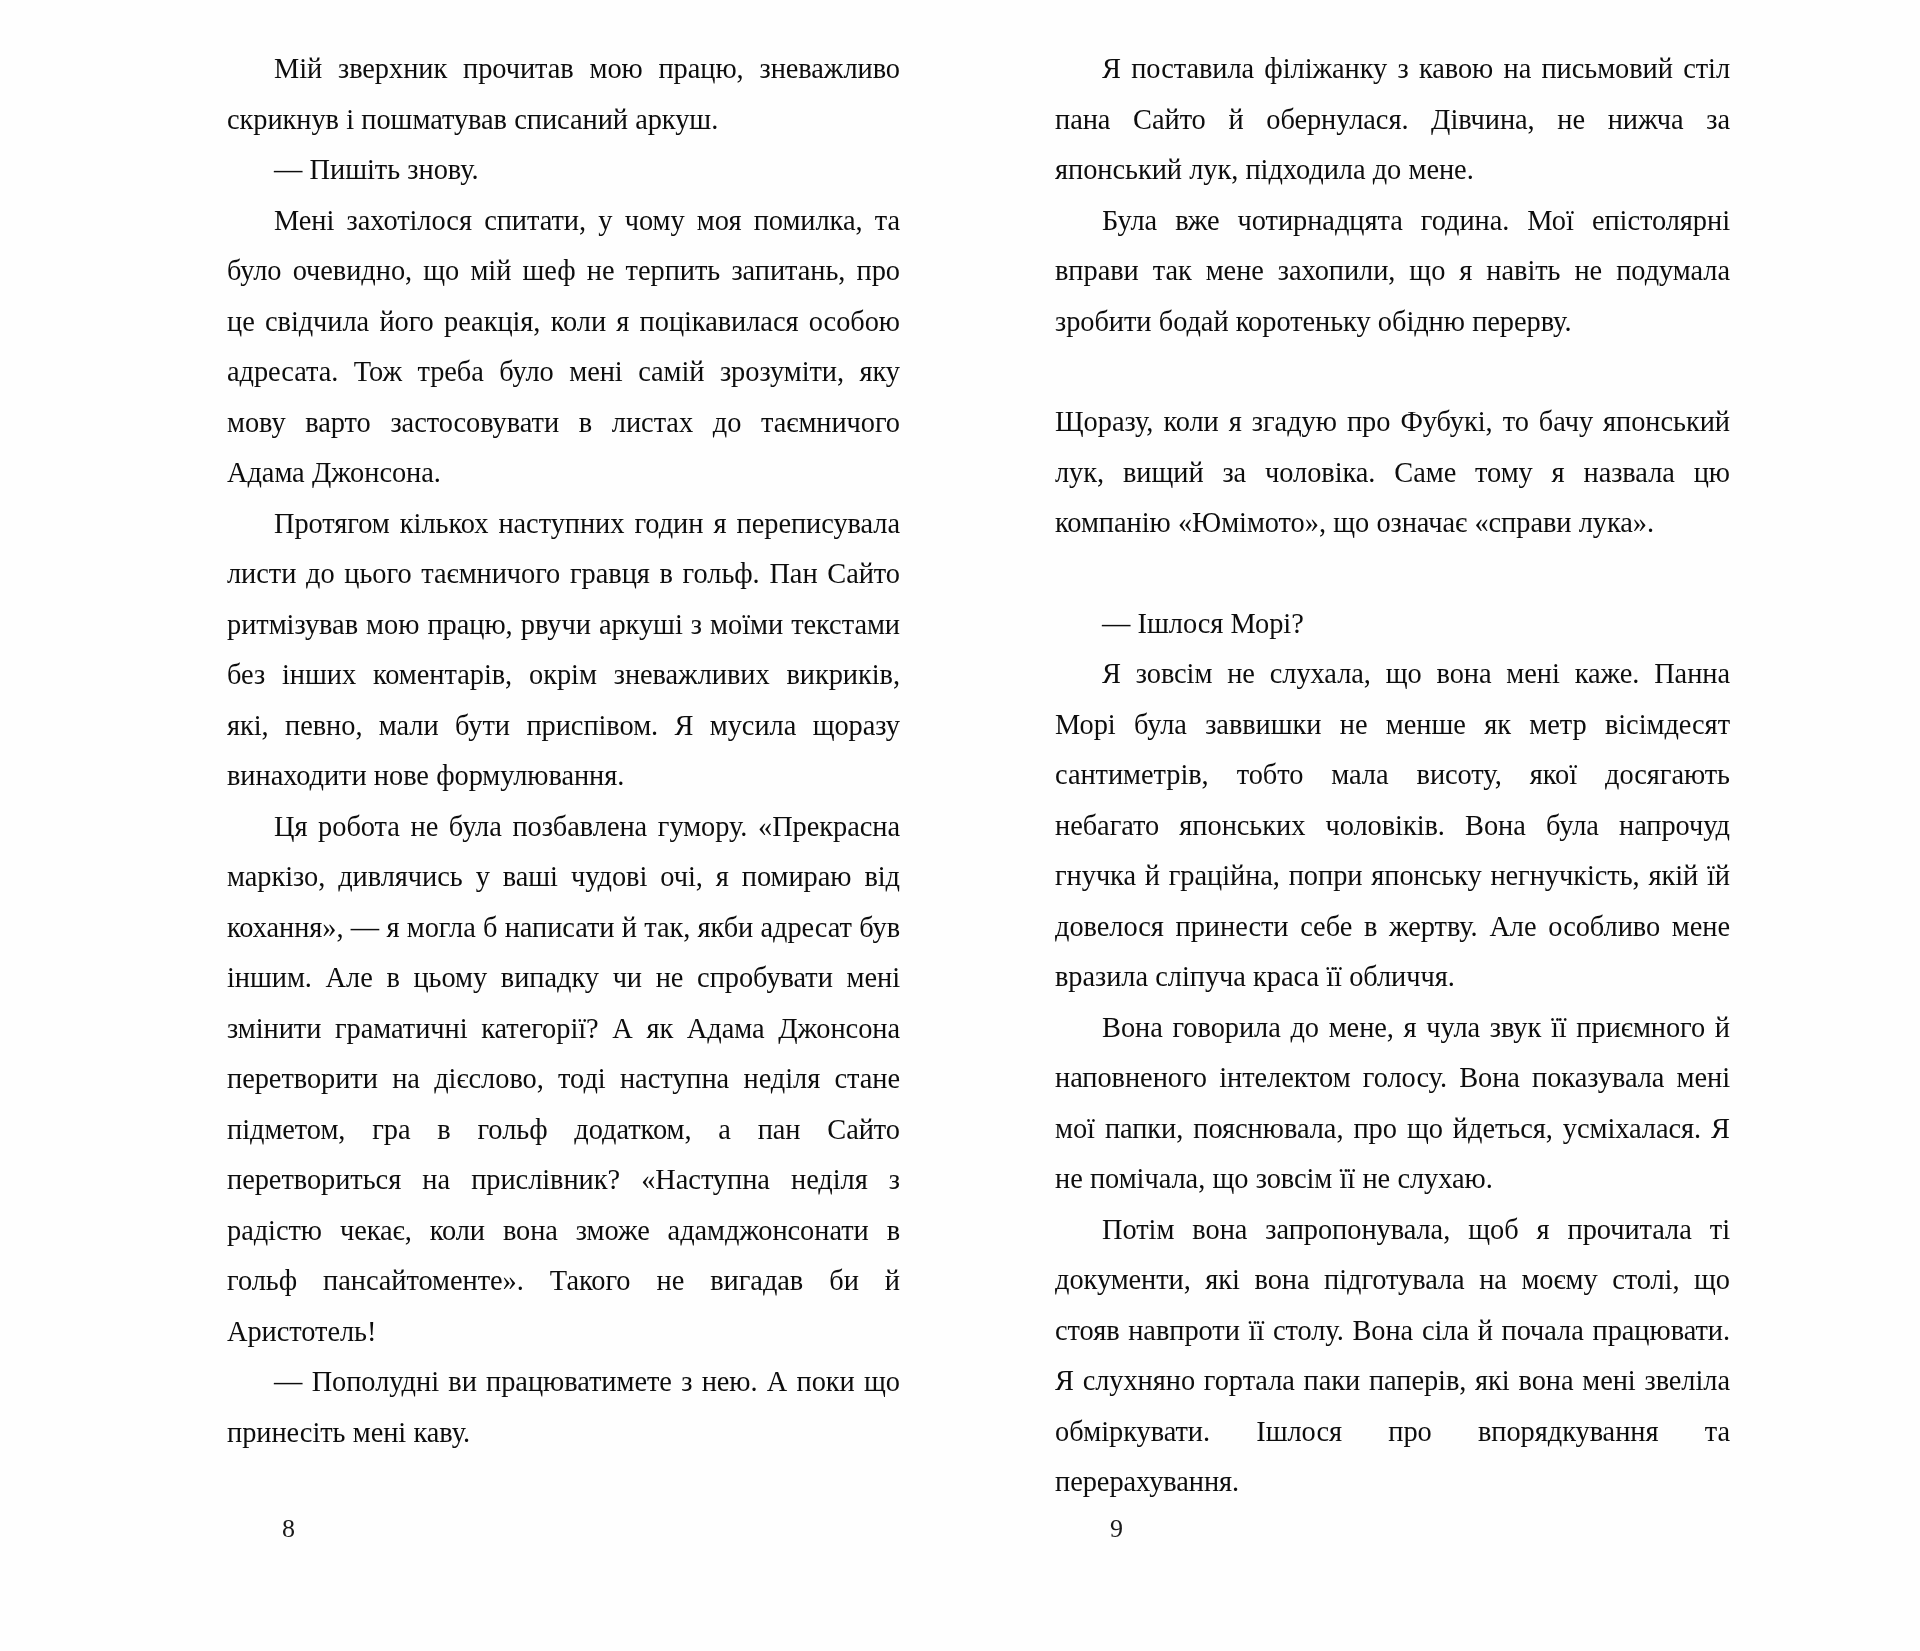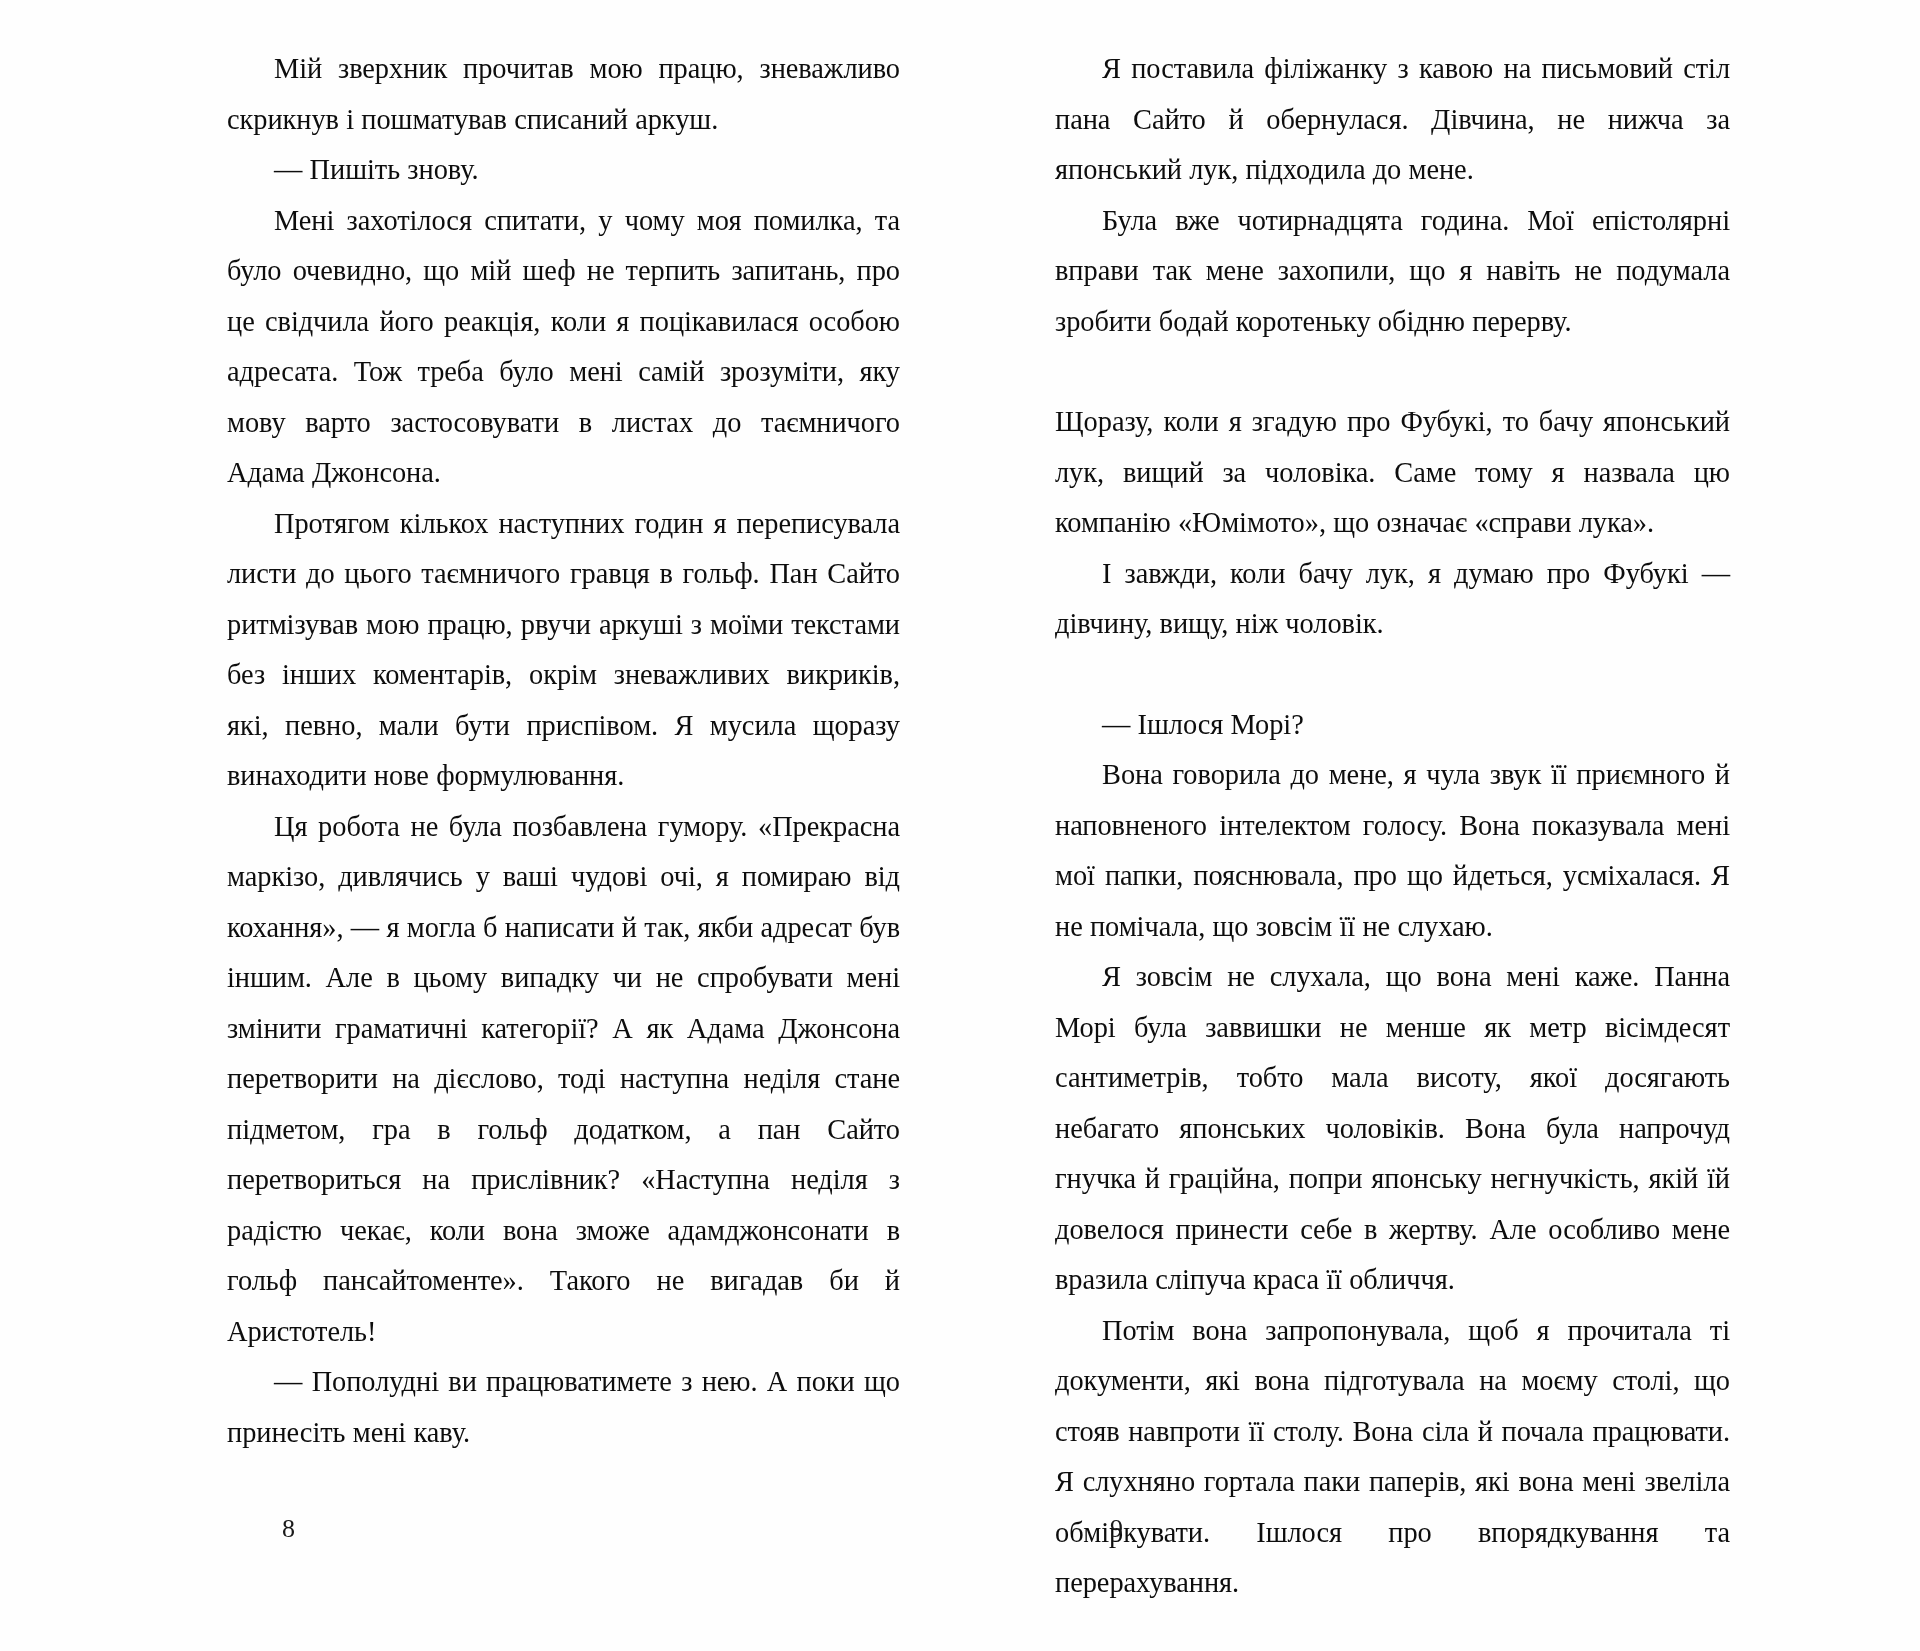--- a/index.html
+++ b/index.html
@@ -81,22 +81,21 @@
       <p class="para dash">— Пополудні ви працюватимете з нею. А поки що принесіть мені каву.</p>
     </div>
     <div class="pagenum pagenum-left">8</div>
   </div>
 
   <div class="page page-right">
     <div class="textblock">
       <p class="para">Я поставила філіжанку з кавою на письмовий стіл пана Сайто й обернулася. Дівчина, не нижча за японський лук, підходила до мене.</p>
       <p class="para">Була вже чотирнадцята година. Мої епістолярні вправи так мене захопили, що я навіть не подумала зробити бодай коротеньку обідню перерву.</p>
       <p class="para noindent gap-before">Щоразу, коли я згадую про Фубукі, то бачу японський лук, вищий за чоловіка. Саме тому я назвала цю компанію «Юмімото», що означає «справи лука».</p>
-      <p class="para">І завжди, коли бачу лук, я думаю про Фубукі — дівчину, вищу, ніж чоловік.</p>
       <p class="para dash gap-before">— Ішлося Морі?</p>
+      <p class="para">Я зовсім не слухала, що вона мені каже. Панна Морі була заввишки не менше як метр вісімдесят сантиметрів, тобто мала висоту, якої досягають небагато японських чоловіків. Вона була напрочуд гнучка й граційна, попри японську негнучкість, якій їй довелося принести себе в жертву. Але особливо мене вразила сліпуча краса її обличчя.</p>
       <p class="para">Вона говорила до мене, я чула звук її приємного й наповненого інтелектом голосу. Вона показувала мені мої папки, пояснювала, про що йдеться, усміхалася. Я не помічала, що зовсім її не слухаю.</p>
-      <p class="para">Я зовсім не слухала, що вона мені каже. Панна Морі була заввишки не менше як метр вісімдесят сантиметрів, тобто мала висоту, якої досягають небагато японських чоловіків. Вона була напрочуд гнучка й граційна, попри японську негнучкість, якій їй довелося принести себе в жертву. Але особливо мене вразила сліпуча краса її обличчя.</p>
       <p class="para">Потім вона запропонувала, щоб я прочитала ті документи, які вона підготувала на моєму столі, що стояв навпроти її столу. Вона сіла й почала працювати. Я слухняно гортала паки паперів, які вона мені звеліла обміркувати. Ішлося про впорядкування та перерахування.</p>
     </div>
     <div class="pagenum pagenum-right">9</div>
   </div>
 
 </div>
 
 </body></html>

